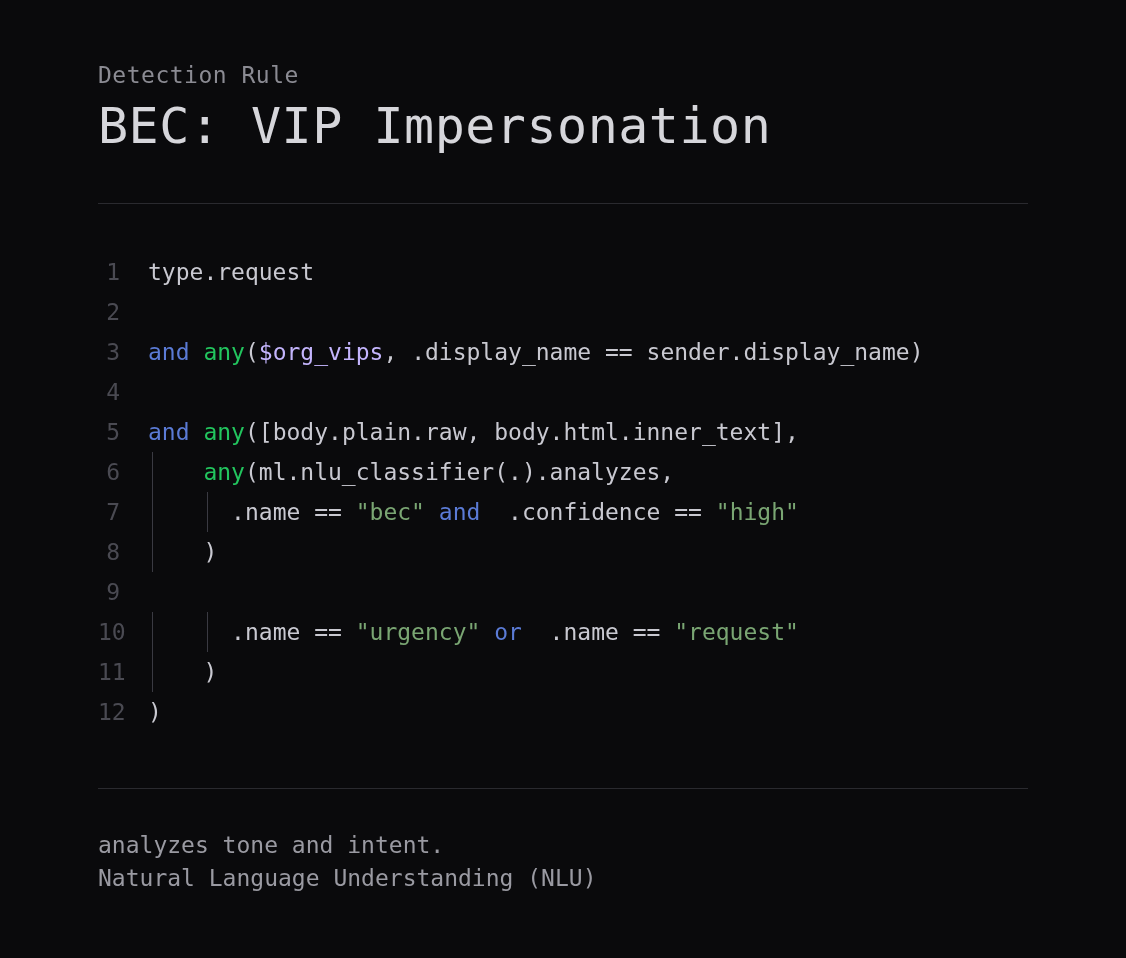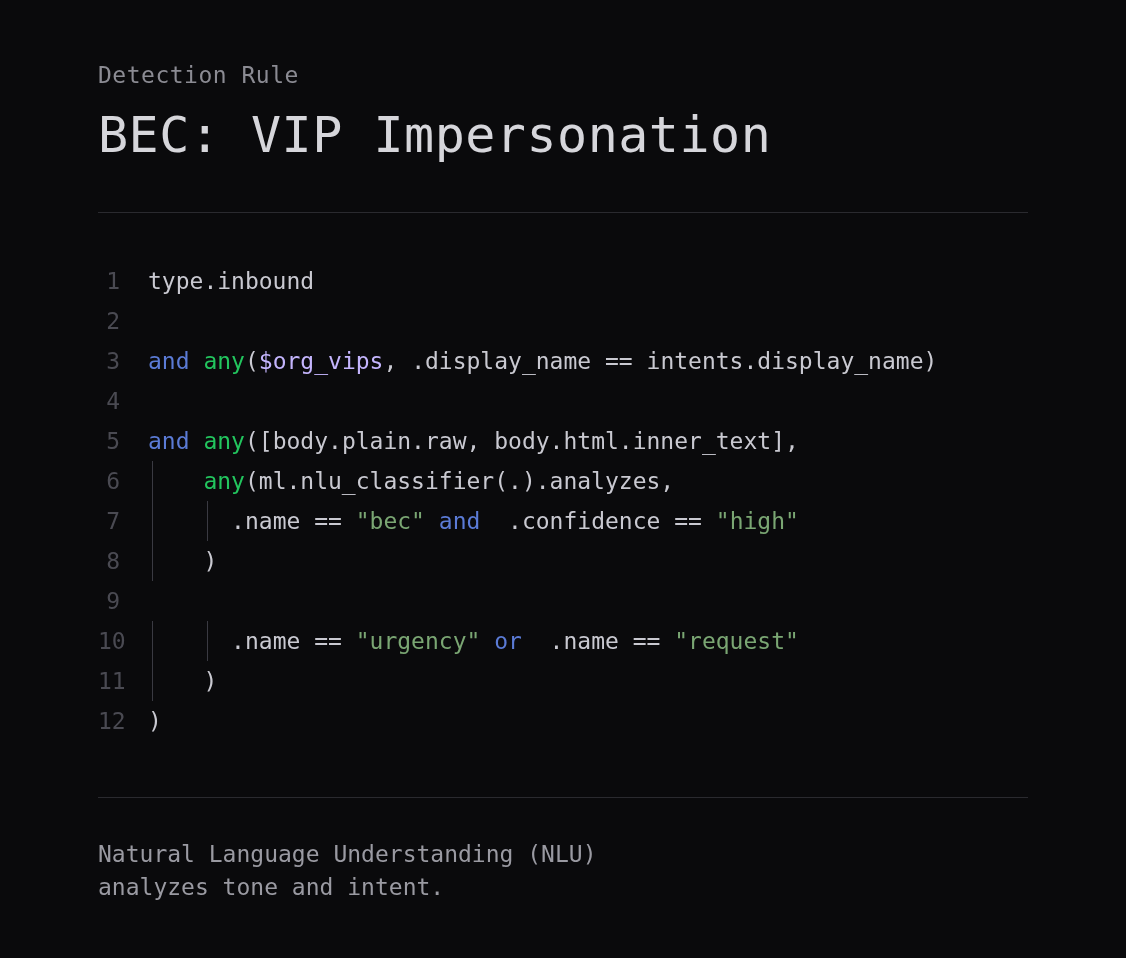--- a/index.html
+++ b/index.html
@@ -10,21 +10,21 @@
     font-family: ui-monospace, "SF Mono", "Menlo", "Consolas", monospace;
     overflow: hidden;
   }
   .page {
     padding: 62px 98px 0 98px;
   }
   .eyebrow {
     color: #8b8b93;
     font-size: 23px;
     letter-spacing: 0.5px;
-    margin-bottom: 18px;
+    margin-bottom: 9px;
   }
   .title {
     color: #d6d6db;
     font-size: 50px;
     font-weight: 500;
     letter-spacing: 0.5px;
     margin-bottom: 48px;
   }
   .hr {
     border: none;
@@ -77,29 +77,29 @@
 <body>
 
 <div class="page">
   <div class="eyebrow">Detection Rule</div>
   <div class="title">BEC: VIP Impersonation</div>
   <hr class="hr">
 
   <div class="code" id="code-block">
       <div class="code-row">
         <div class="ln">1</div>
-        <div class="code-content"><span>type.inbound</span></div>
+        <div class="code-content"><span>type.request</span></div>
       </div>
       <div class="code-row">
         <div class="ln">2</div>
         <div class="code-content">&nbsp;</div>
       </div>
       <div class="code-row">
         <div class="ln">3</div>
-        <div class="code-content"><span class="kw-and">and</span><span> </span><span class="kw-any">any</span><span>(</span><span class="kw-var">$org_vips</span><span>, .display_name == intents.display_name)</span></div>
+        <div class="code-content"><span class="kw-and">and</span><span> </span><span class="kw-any">any</span><span>(</span><span class="kw-var">$org_vips</span><span>, .display_name == sender.display_name)</span></div>
       </div>
       <div class="code-row">
         <div class="ln">4</div>
         <div class="code-content">&nbsp;</div>
       </div>
       <div class="code-row">
         <div class="ln">5</div>
         <div class="code-content"><span class="kw-and">and</span><span> </span><span class="kw-any">any</span><span>([body.plain.raw, body.html.inner_text],</span></div>
       </div>
       <div class="code-row">
@@ -127,16 +127,16 @@
       </div>
       <div class="code-row">
         <div class="ln">12</div>
         <div class="code-content"><span>)</span></div>
       </div>
     </div>
 
   <hr class="hr2">
 
   <div class="footer">
+    <div>analyzes tone and intent.</div>
     <div>Natural Language Understanding (NLU)</div>
-    <div>analyzes tone and intent.</div>
   </div>
 </div>
 
 </body></html>

